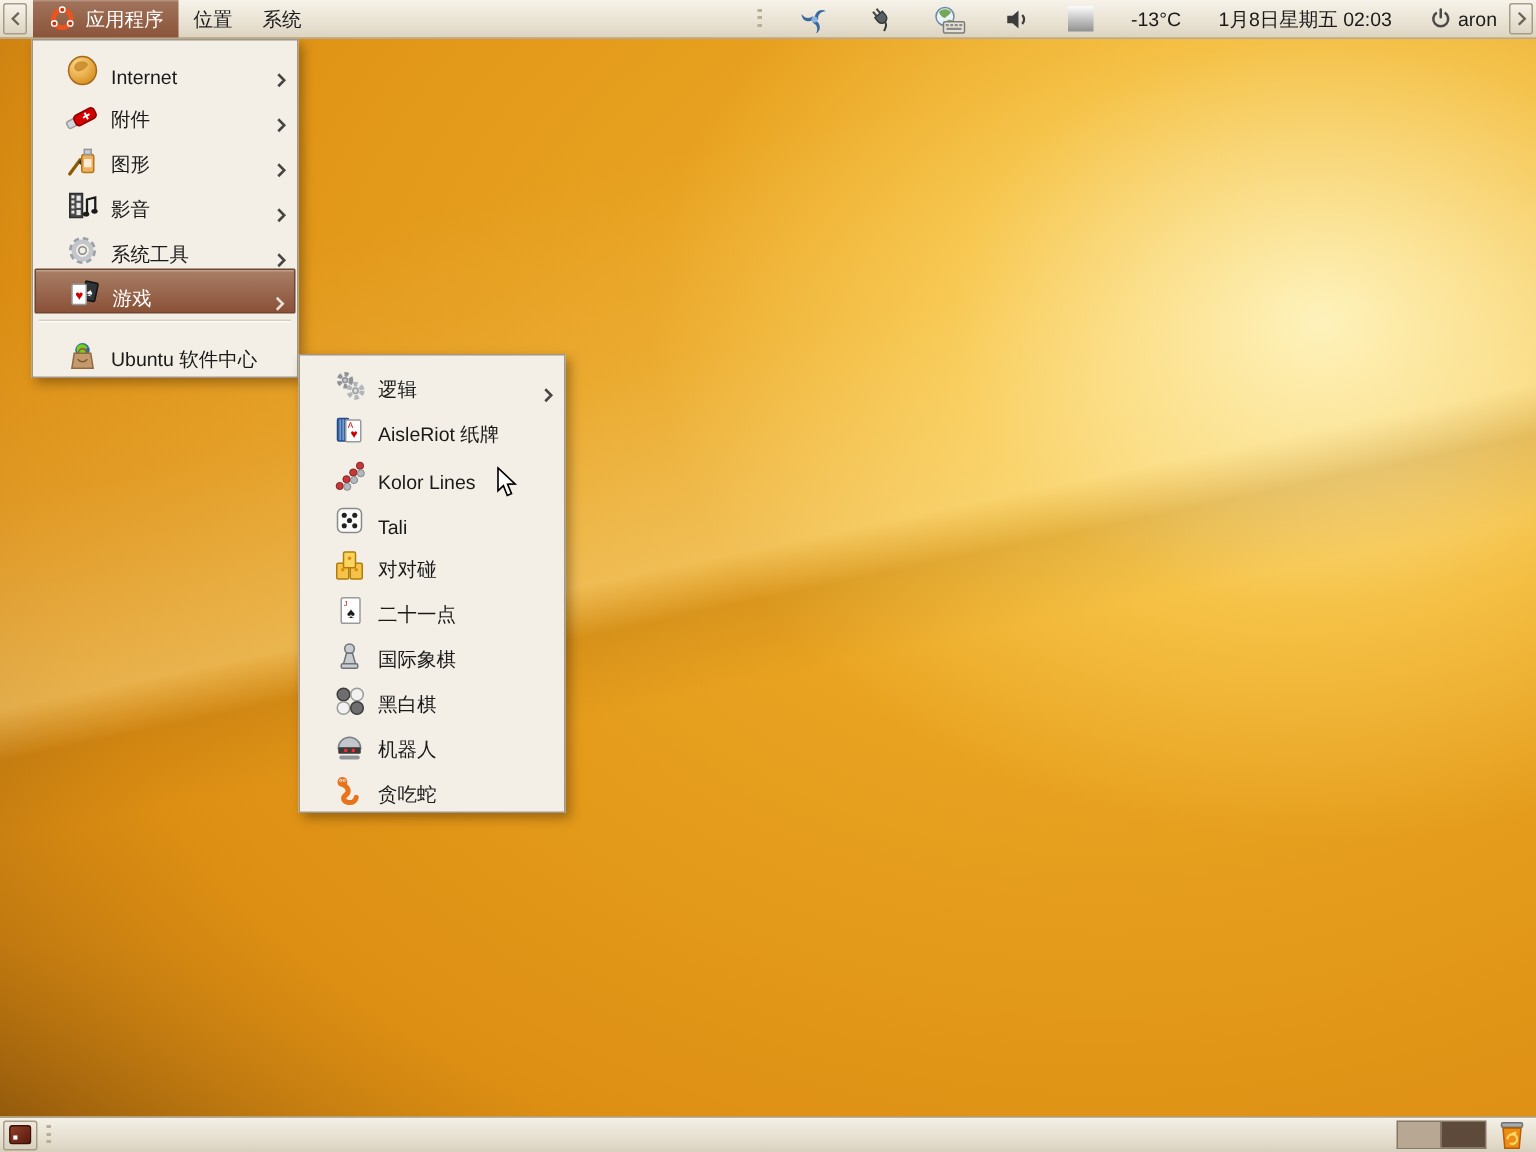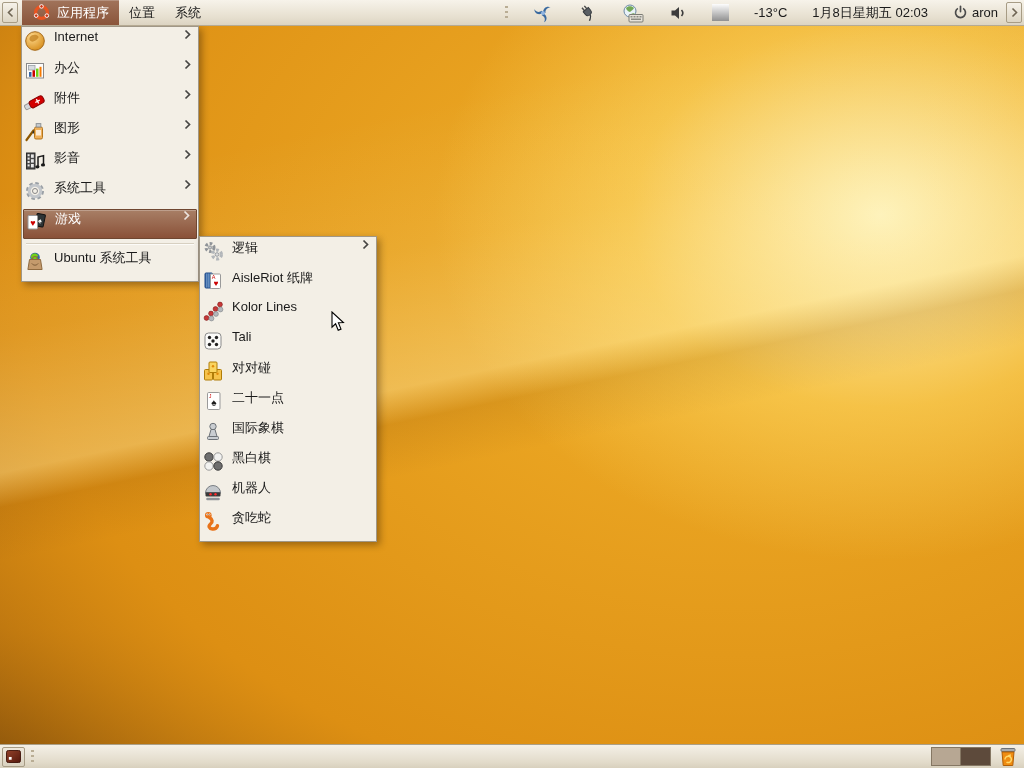--- a/index.html
+++ b/index.html
@@ -55,22 +55,22 @@
   
   .menu {
     position:absolute; background:#f3efe6;
     border:1px solid #a09787;
     box-shadow:3px 3px 7px rgba(40,20,5,0.38);
     padding:2px 1px; z-index:20;
   }
   #app-menu { left:21px; top:26px; width:178px; }
   #games-submenu { left:199px; top:236px; width:178px; z-index:25; }
   .mi {
-    height:30px; display:flex; align-items:flex-start; gap:7px;
-    padding:0 6px 0 0; color:#1a1a1a; cursor:default;
+    height:30px; display:flex; align-items:flex-end; gap:7px;
+    padding:0 6px 0 20px; color:#1a1a1a; cursor:default;
   }
   .mi .ic { width:24px; height:24px; flex:0 0 24px; display:flex; align-items:center; justify-content:center; }
   .mi .lbl { white-space:nowrap; }
   .mi .arrow { margin-left:auto; display:flex; align-items:center; }
   .mi.active {
     background:linear-gradient(#a87f66,#8a5138);
     border:1px solid #6f4630; border-radius:1px;
     box-shadow:inset 0 1px rgba(255,255,255,0.25);
     color:#fff;
   }
@@ -205,38 +205,20 @@
       </svg>
     </span>
     <span class="lbl">Internet</span>
     <span class="arrow">
         <svg width="7" height="11" viewBox="0 0 7 11">
           <path d="M1.5 1.5 L5.5 5.5 L1.5 9.5" fill="none" stroke-width="1.7"></path>
         </svg>
       </span>
   </div>
 
-  <div class="mi">
-    <span class="ic">
-      <svg width="22" height="22" viewBox="0 0 22 22">
-        <rect x="2.5" y="3.5" width="17" height="14.5" fill="#fdfdfb" stroke="#8a8a8a"></rect>
-        <rect x="4.5" y="5.5" width="6.5" height="4.5" fill="#d8dce0" stroke="#9aa0a6" stroke-width=".8"></rect>
-        <rect x="5" y="12" width="2.5" height="4.8" fill="#3465a4"></rect>
-        <rect x="8.5" y="10.3" width="2.5" height="6.5" fill="#cc0000"></rect>
-        <rect x="12" y="8.6" width="2.5" height="8.2" fill="#73d216"></rect>
-        <rect x="15.5" y="6.8" width="2" height="10" fill="#f57900"></rect>
-      </svg>
-    </span>
-    <span class="lbl">办公</span>
-    <span class="arrow">
-        <svg width="7" height="11" viewBox="0 0 7 11">
-          <path d="M1.5 1.5 L5.5 5.5 L1.5 9.5" fill="none" stroke-width="1.7"></path>
-        </svg>
-      </span>
-  </div>
 
 
   <div class="mi">
     <span class="ic">
       <svg width="22" height="22" viewBox="0 0 22 22">
         <g transform="rotate(-28 11 13)">
           <rect x="0" y="10.2" width="9" height="5" rx="1.5" fill="#d3d7db" stroke="#9a9a9a"></rect>
           <rect x="5.5" y="9" width="15" height="7.5" rx="2.6" fill="#d40000" stroke="#8a0000"></rect>
           <path d="M11.5 12.7 h5 M14 10.2 v5" stroke="#fff" stroke-width="1.3"></path>
         </g>
@@ -334,21 +316,21 @@
   <div class="mi">
     <span class="ic">
       <svg width="22" height="22" viewBox="0 0 22 22">
         <circle cx="11" cy="7.5" r="4.8" fill="#3465a4"></circle>
         <path d="M7.5 5 c2-2 5-2 6.8 .6 -1.5 1.4 -2 2.8 -1 4.2 -2 1 -4.3 .4 -5.8 -1.2 -.6-1.2 -.5-2.6 0-3.6 z" fill="#73d216"></path>
         <path d="M5.5 9.5 h11 l1.6 10 H3.9 z" fill="#c49a6c" stroke="#8f6a3f"></path>
         <path d="M8.4 9.5 c0-4 5.2-4 5.2 0" fill="none" stroke="#8f6a3f" stroke-width="1.2"></path>
         <path d="M7.8 13.5 c1.8 2.2 4.6 2.2 6.4 0" stroke="#7a5a36" fill="none"></path>
       </svg>
     </span>
-    <span class="lbl">Ubuntu 系统工具</span>
+    <span class="lbl">Ubuntu 软件中心</span>
   </div>
 </div>
 
 <div class="menu" id="games-submenu">
 
   <div class="mi">
     <span class="ic">
       <svg width="22" height="22" viewBox="0 0 22 22">
         <circle cx="8" cy="7.5" r="4" fill="none" stroke="#8f9398" stroke-width="3" stroke-dasharray="2.6 1.9"></circle>
         <circle cx="8" cy="7.5" r="1.6" fill="#c8c8c8" stroke="#8f9398"></circle>

